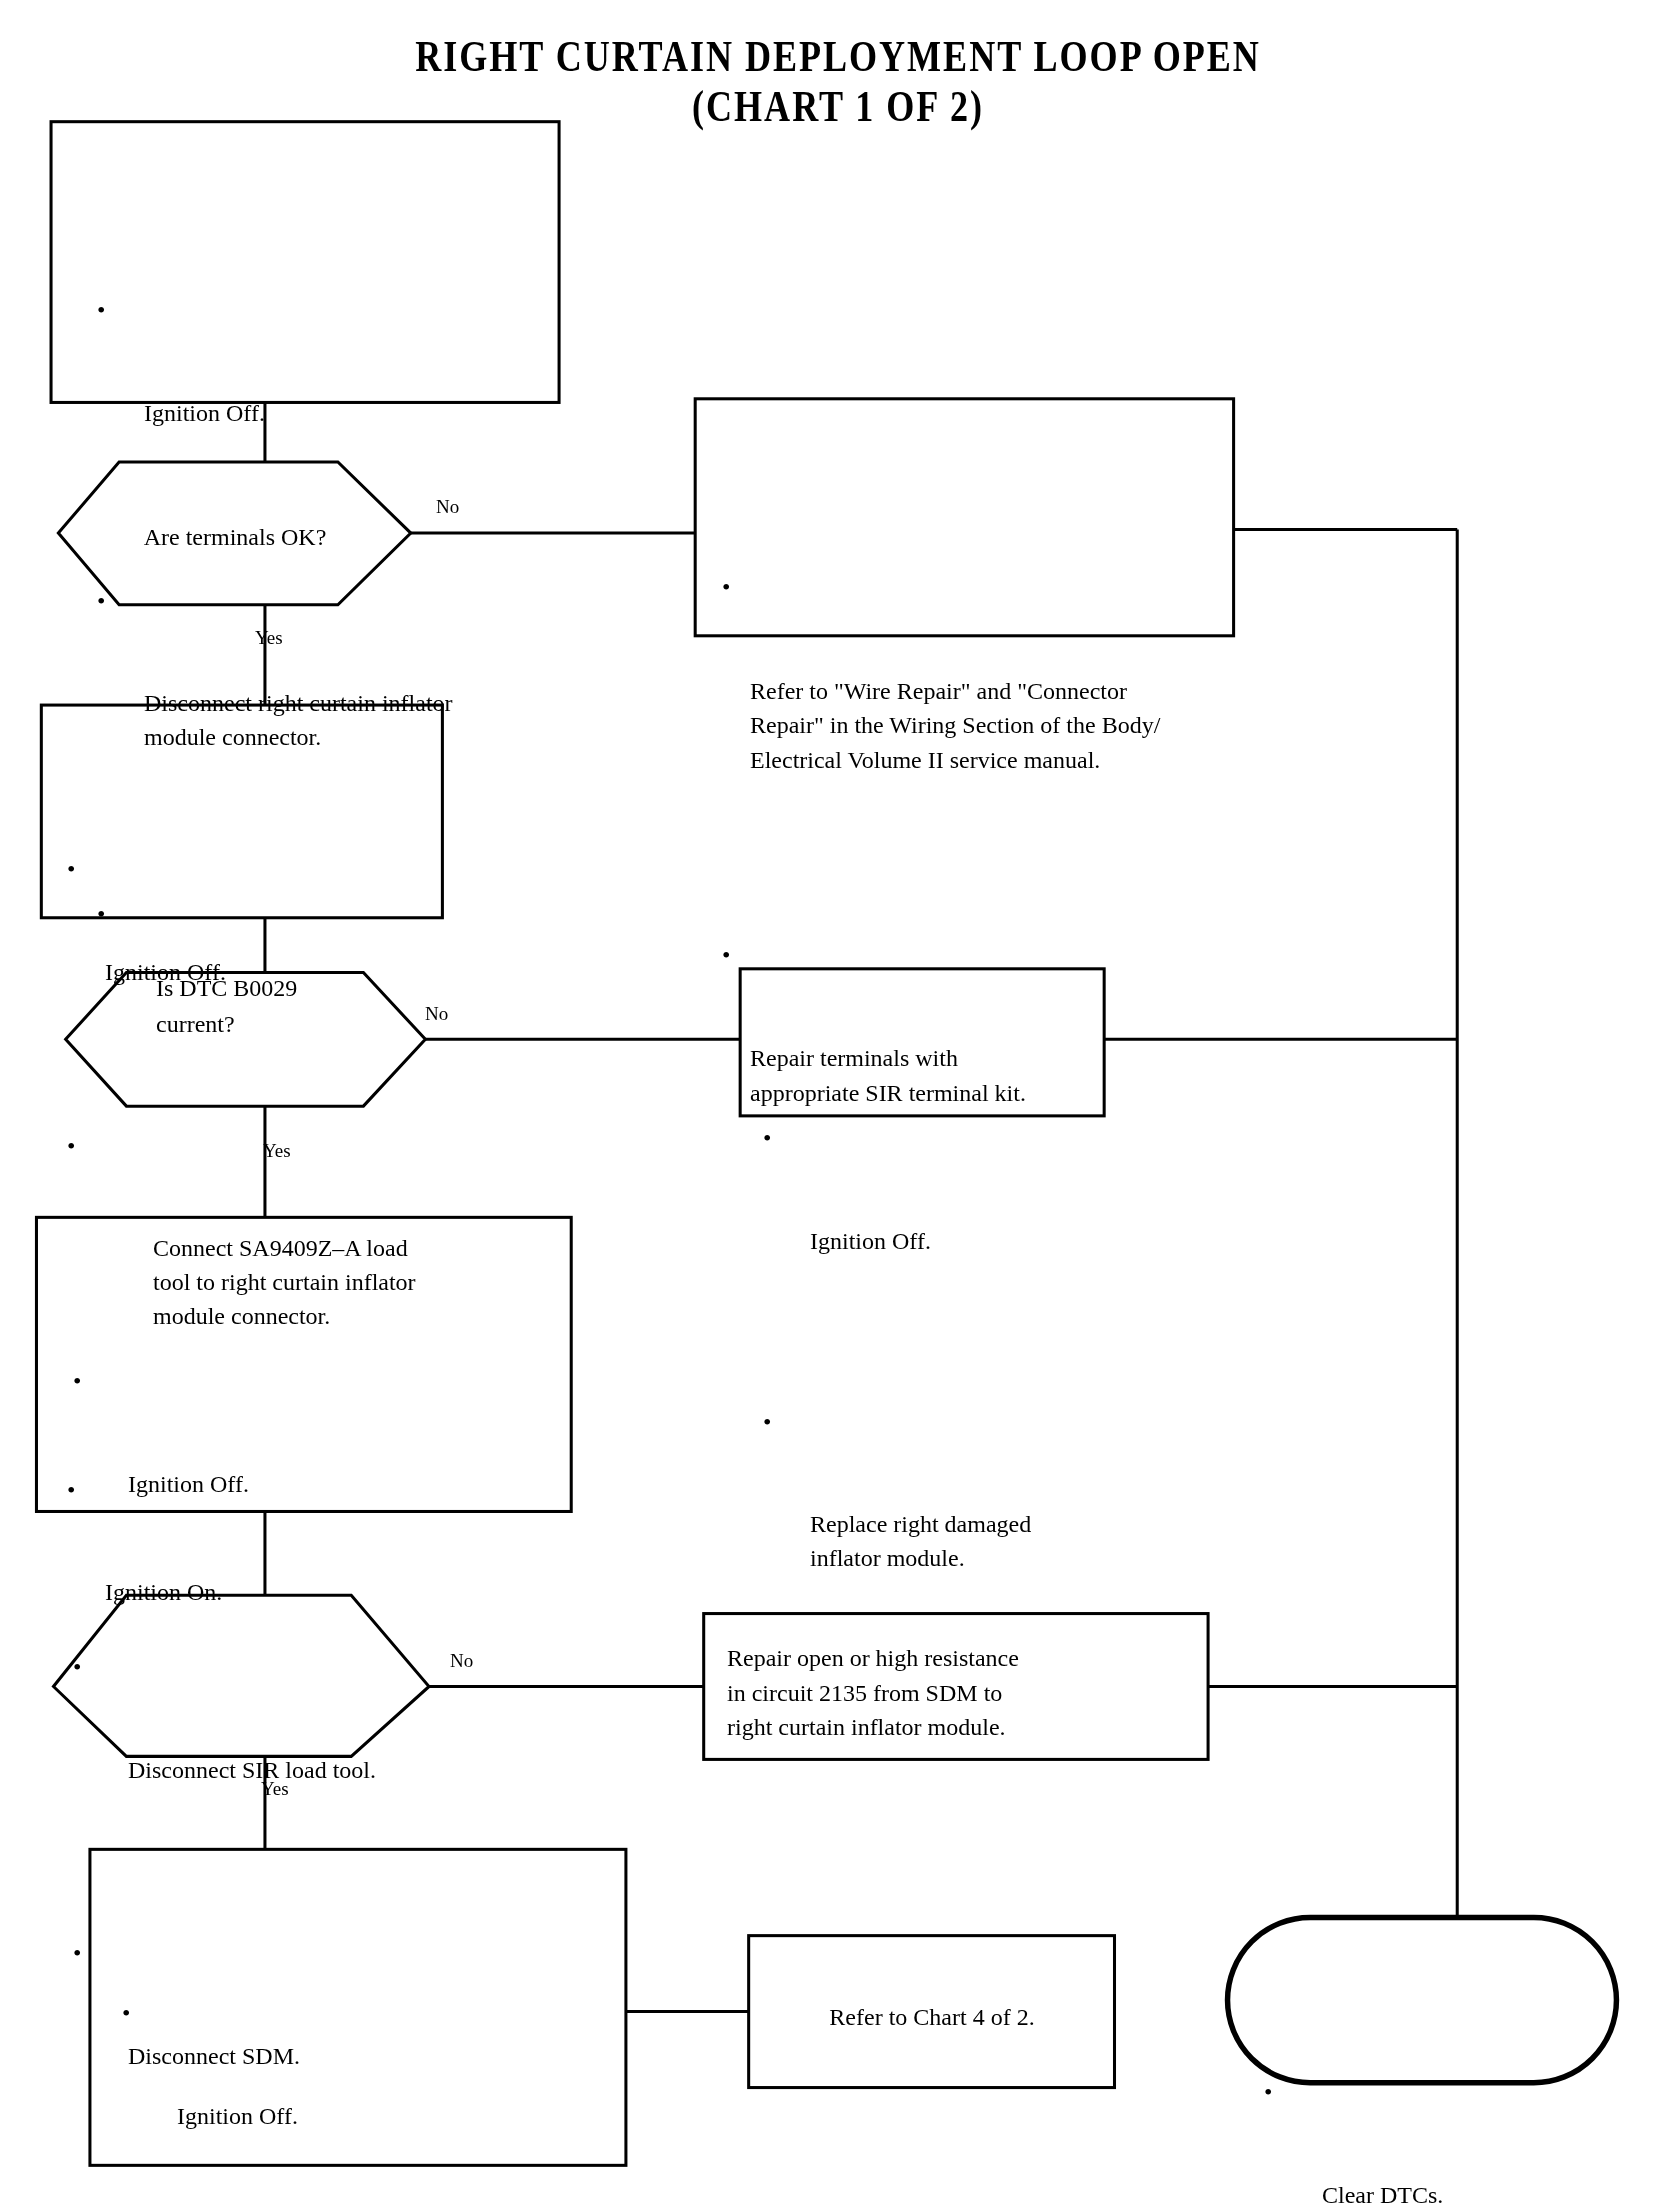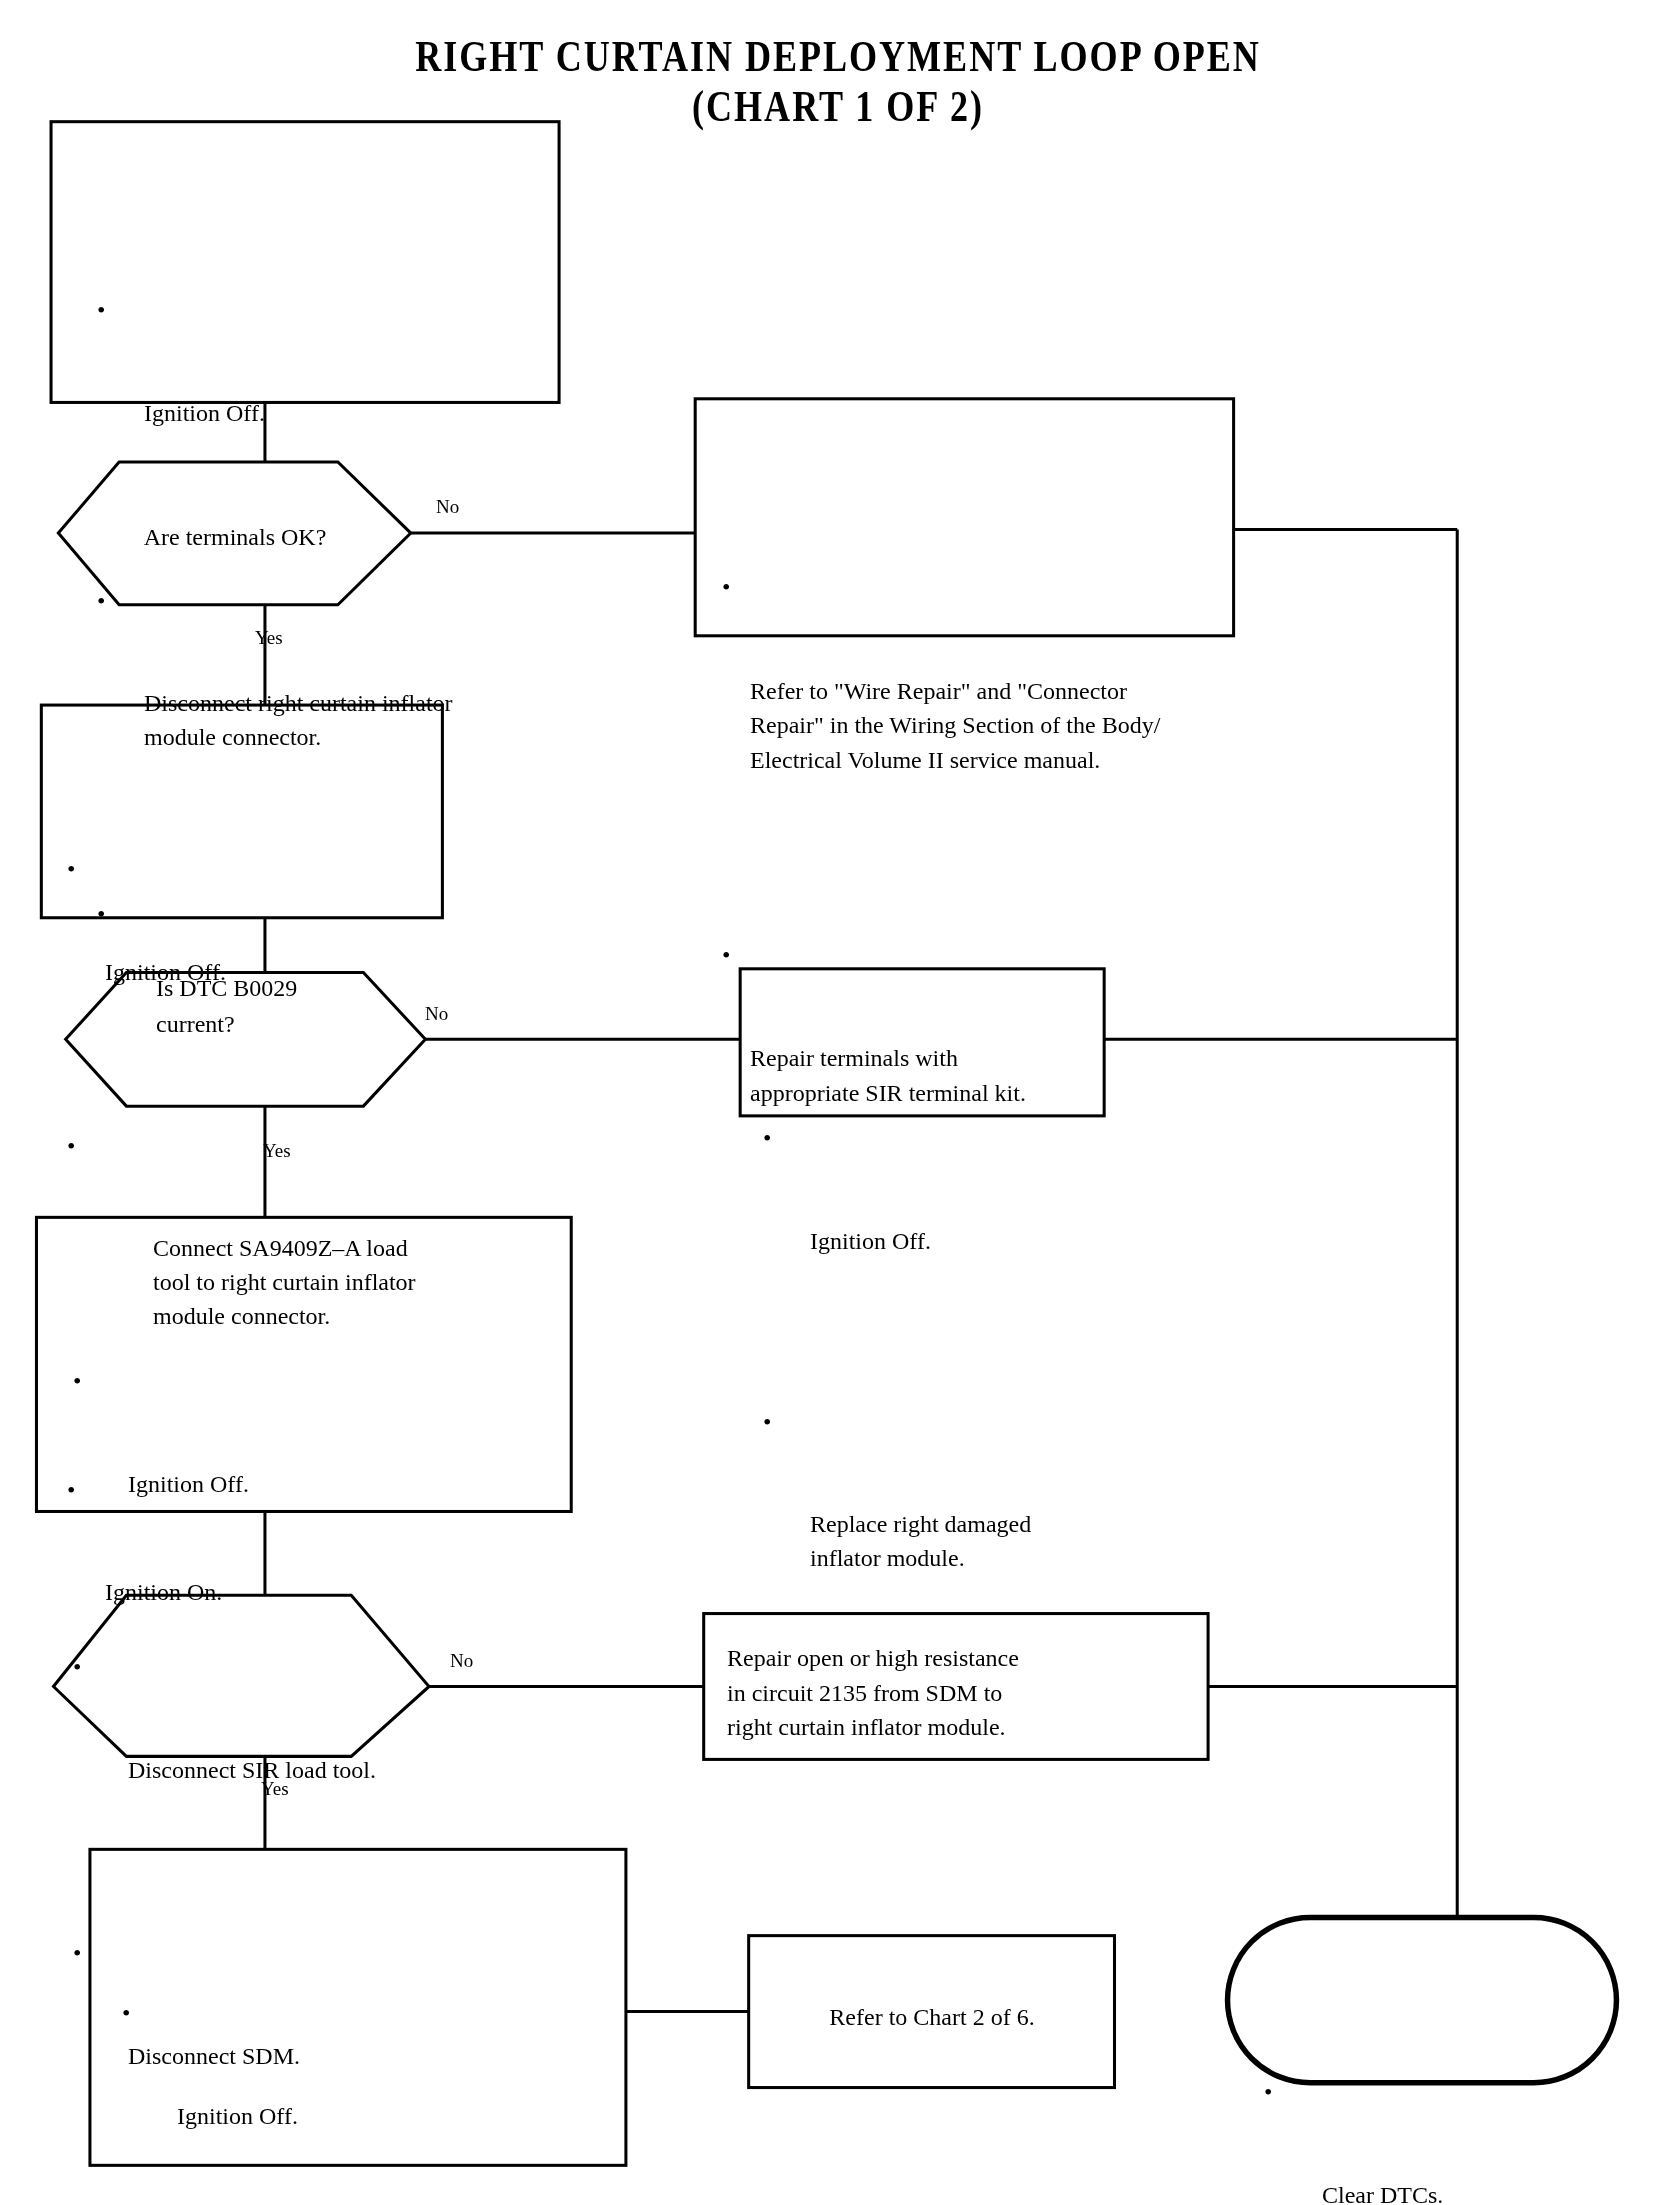--- a/index.html
+++ b/index.html
@@ -284,21 +284,21 @@
       <li style="padding-left:55px; margin-bottom:13.4px;">
         <span class="bullet-dot">•</span>
         <span class="bullet-text" style="white-space: pre-line;">Ignition Off.</span>
       </li>
       
       
       
     </ul>
   </div>
 
-  <div class="txt body-txt center-line" style="left:749px; top:2000px; width:366px;">Refer to Chart 2 of 6.</div>
+  <div class="txt body-txt center-line" style="left:749px; top:2000px; width:366px;">Refer to Chart 4 of 2.</div>
 
   <div class="txt body-txt" style="left:1264px; top:1939px; width:340px;">
     <ul class="bullets">
       <li style="padding-left:58px; margin-bottom:13.4px;">
         <span class="bullet-dot">•</span>
         <span class="bullet-text" style="white-space: pre-line;">Clear DTCs.</span>
       </li>
       
     </ul>
   </div>

